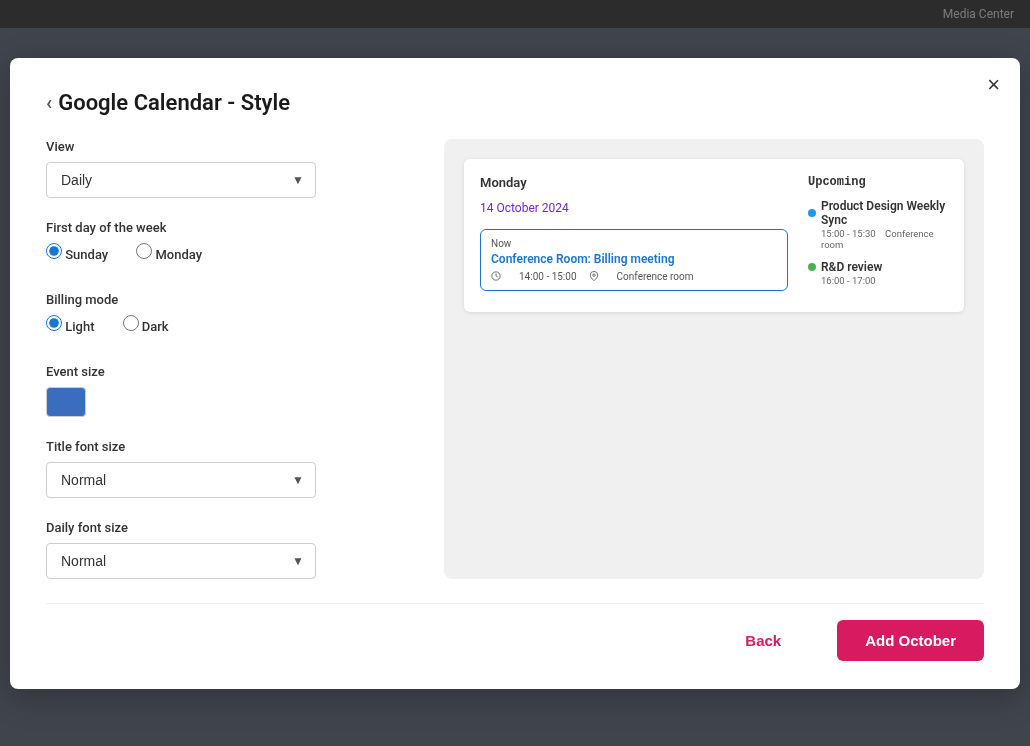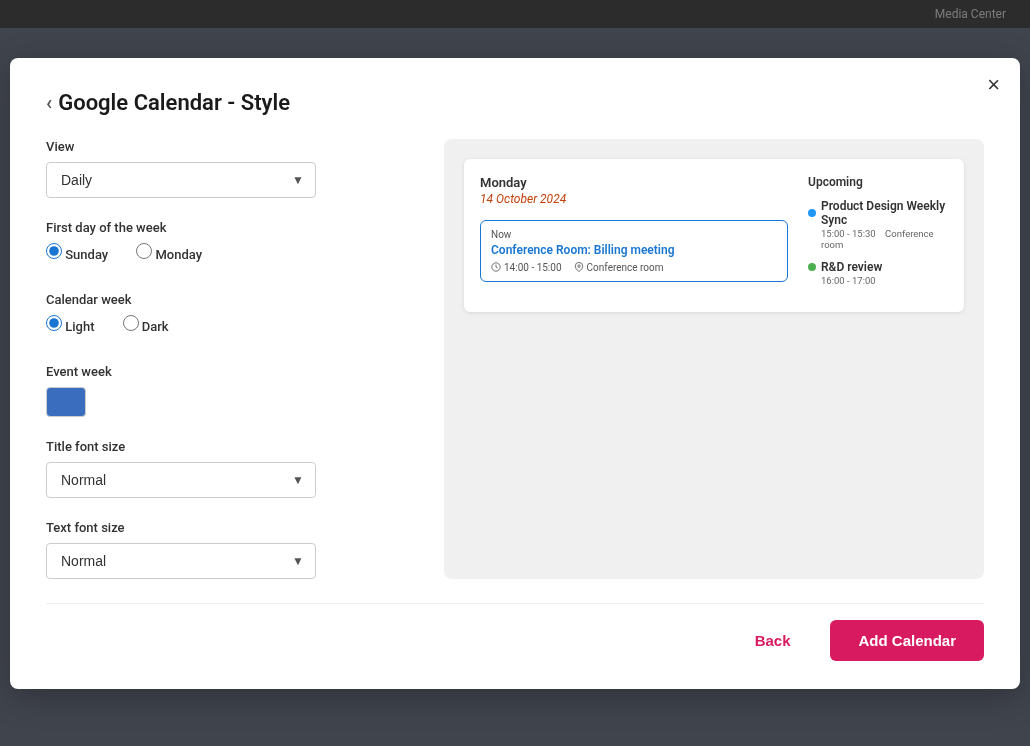--- a/index.html
+++ b/index.html
@@ -155,23 +155,22 @@
     .cal-main {
       flex: 1;
     }
     .cal-date-header .day-name {
       font-size: 13px;
       font-weight: 600;
       color: #333;
     }
     .cal-date-header .full-date {
       font-size: 12px;
-      color: #c2410c;
-      margin-top: 2px;
-      font-style: italic;
+      color: #6d28d9;
+      margin-top: 11px;
     }
     .cal-event-card {
       margin-top: 14px;
       border: 1.5px solid #1976d2;
       border-radius: 6px;
       padding: 8px 10px;
       position: relative;
     }
     .cal-event-now {
       font-size: 10px;
@@ -186,31 +185,32 @@
     }
     .cal-event-meta {
       display: flex;
       gap: 12px;
       font-size: 10px;
       color: #555;
     }
     .cal-event-meta span {
       display: flex;
       align-items: center;
-      gap: 3px;
+      gap: 18px;
     }
     .cal-sidebar {
       width: 140px;
       flex-shrink: 0;
     }
     .cal-sidebar-title {
       font-size: 12px;
       font-weight: 600;
       color: #333;
       margin-bottom: 10px;
+      font-family: Liberation Mono, monospace;
     }
     .upcoming-item {
       margin-bottom: 10px;
     }
     .upcoming-item-header {
       display: flex;
       align-items: center;
       gap: 5px;
       font-size: 12px;
       font-weight: 600;
@@ -225,21 +225,21 @@
     .upcoming-item-sub {
       font-size: 9.5px;
       color: #666;
       margin-top: 1px;
       padding-left: 13px;
     }
     .modal-footer {
       display: flex;
       justify-content: flex-end;
       align-items: center;
-      gap: 20px;
+      gap: 36px;
       margin-top: 24px;
       padding-top: 16px;
       border-top: 1px solid #eee;
     }
     .btn-back {
       background: none;
       border: none;
       color: #d81b60;
       font-size: 15px;
       font-weight: 600;
@@ -257,21 +257,21 @@
       cursor: pointer;
     }
     .top-bar {
       position: absolute;
       top: 0; left: 0; right: 0;
       height: 28px;
       background: #4a4a4a;
       display: flex;
       align-items: center;
       justify-content: flex-end;
-      padding-right: 24px;
+      padding-right: 16px;
       gap: 8px;
     }
     .top-bar-text {
       color: #ccc;
       font-size: 12px;
     }
   </style>
 </head>
 <body>
 
@@ -313,52 +313,52 @@
               <span>Sunday</span>
             </label>
             <label class="radio-option">
               <input type="radio" name="first_day" style="">
               <span>Monday</span>
             </label>
           </div>
         </div>
 
         <div class="field-group">
-          <label>Calendar week</label>
+          <label>Billing mode</label>
           <div class="radio-group">
             <label class="radio-option">
               <input type="radio" name="cal_mode" checked="" style="">
               <span>Light</span>
             </label>
             <label class="radio-option">
               <input type="radio" name="cal_mode" style="">
               <span>Dark</span>
             </label>
           </div>
         </div>
 
         <div class="field-group">
-          <label>Event week</label>
+          <label>Event size</label>
           <div class="color-swatch" style="background: rgb(59, 109, 191);"></div>
         </div>
 
         <div class="field-group">
           <label>Title font size</label>
           <div class="select-wrapper">
             <select>
               <option>Normal</option>
               <option>Small</option>
               <option>Large</option>
             </select>
             <span class="select-arrow">▼</span>
           </div>
         </div>
 
         <div class="field-group">
-          <label>Text font size</label>
+          <label>Daily font size</label>
           <div class="select-wrapper">
             <select>
               <option>Normal</option>
               <option>Small</option>
               <option>Large</option>
             </select>
             <span class="select-arrow">▼</span>
           </div>
         </div>
 
@@ -420,17 +420,17 @@
             </div>
           </div>
 
         </div>
       </div>
 
     </div>
 
     <div class="modal-footer">
       <button class="btn-back">Back</button>
-      <button class="btn-add">Add Calendar</button>
+      <button class="btn-add">Add October</button>
     </div>
 
   </div>
 </div>
 
 </body></html>

